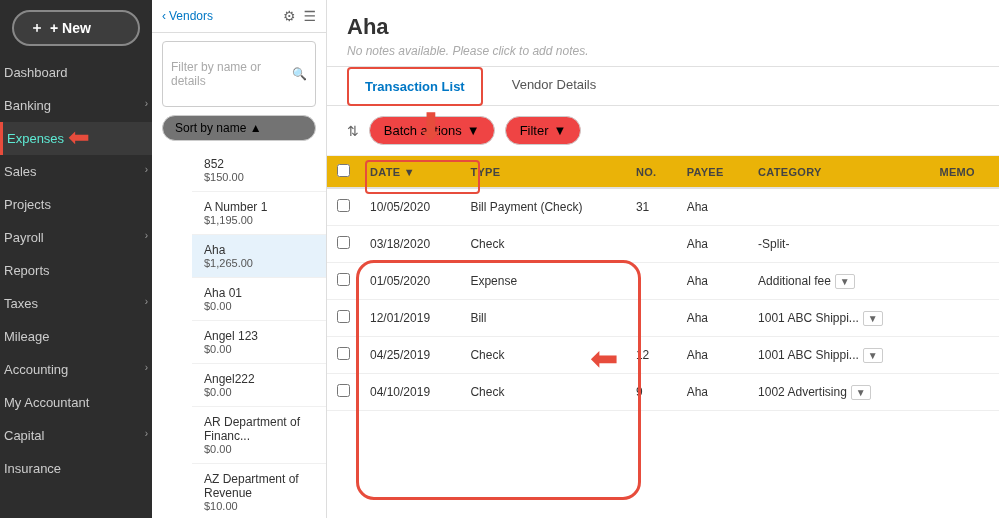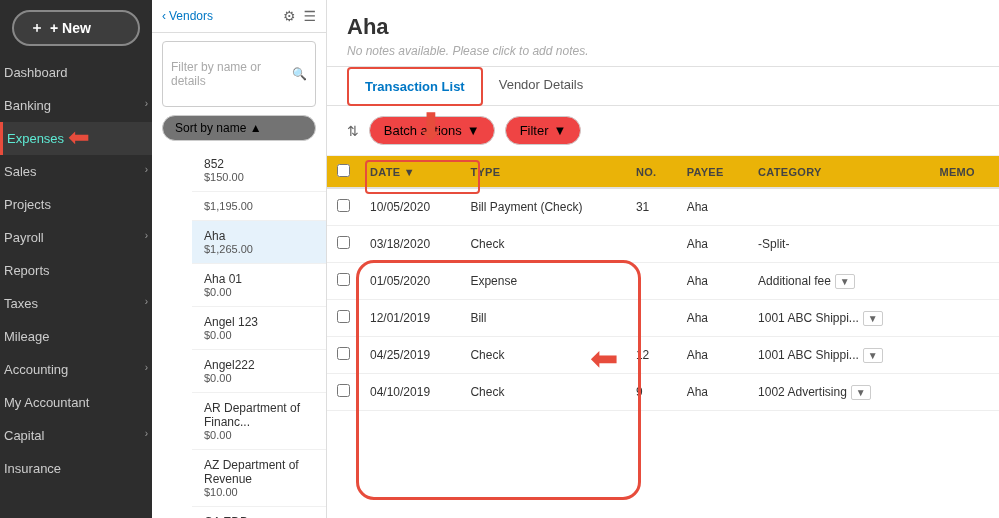--- a/index.html
+++ b/index.html
@@ -127,21 +127,21 @@
     .notes-text {
       font-size: 12px;
       color: #aaa;
       margin-top: 4px;
       font-style: italic;
     }
     .tabs-bar {
       display: flex;
       padding: 0 20px;
       border-bottom: 1px solid #e0e0e0;
-      gap: 0;
+      gap: 13px;
     }
     .tab {
       padding: 10px 16px;
       cursor: pointer;
       font-size: 13px;
       color: #555;
       border-bottom: 3px solid transparent;
       margin-bottom: -1px;
     }
     .tab.active {
@@ -347,20 +347,21 @@
     </div>
     <button class="vendor-sort-btn">
       <span>Sort by name ▲</span>
     </button>
     <div class="vendor-list">
       <div class="vendor-list-item">
         <div class="vendor-name">852</div>
         <div class="vendor-amount">$150.00</div>
       </div>
       <div class="vendor-list-item">
+        <div class="vendor-name">A Number 1</div>
         <div class="vendor-amount">$1,195.00</div>
       </div>
       <div class="vendor-list-item selected">
         <div class="vendor-name">Aha</div>
         <div class="vendor-amount">$1,265.00</div>
       </div>
       <div class="vendor-list-item">
         <div class="vendor-name">Aha 01</div>
         <div class="vendor-amount">$0.00</div>
       </div>

